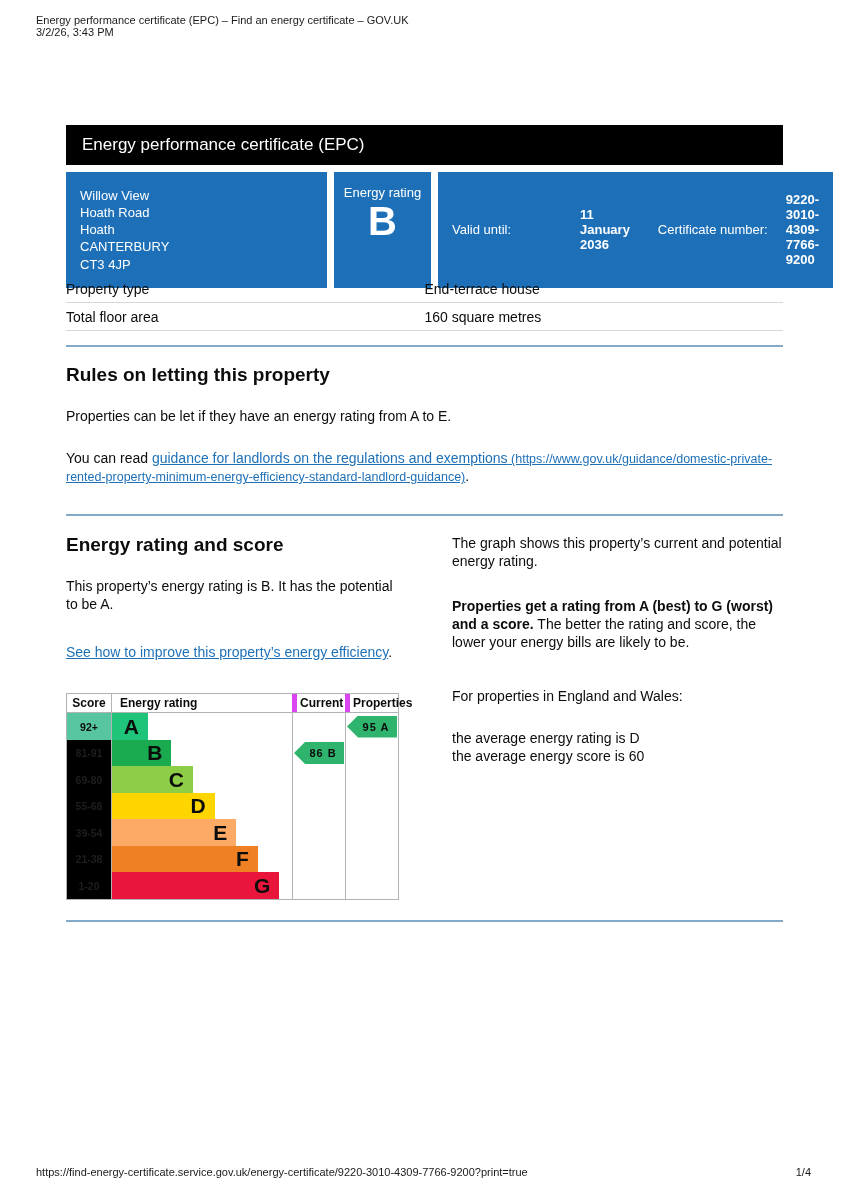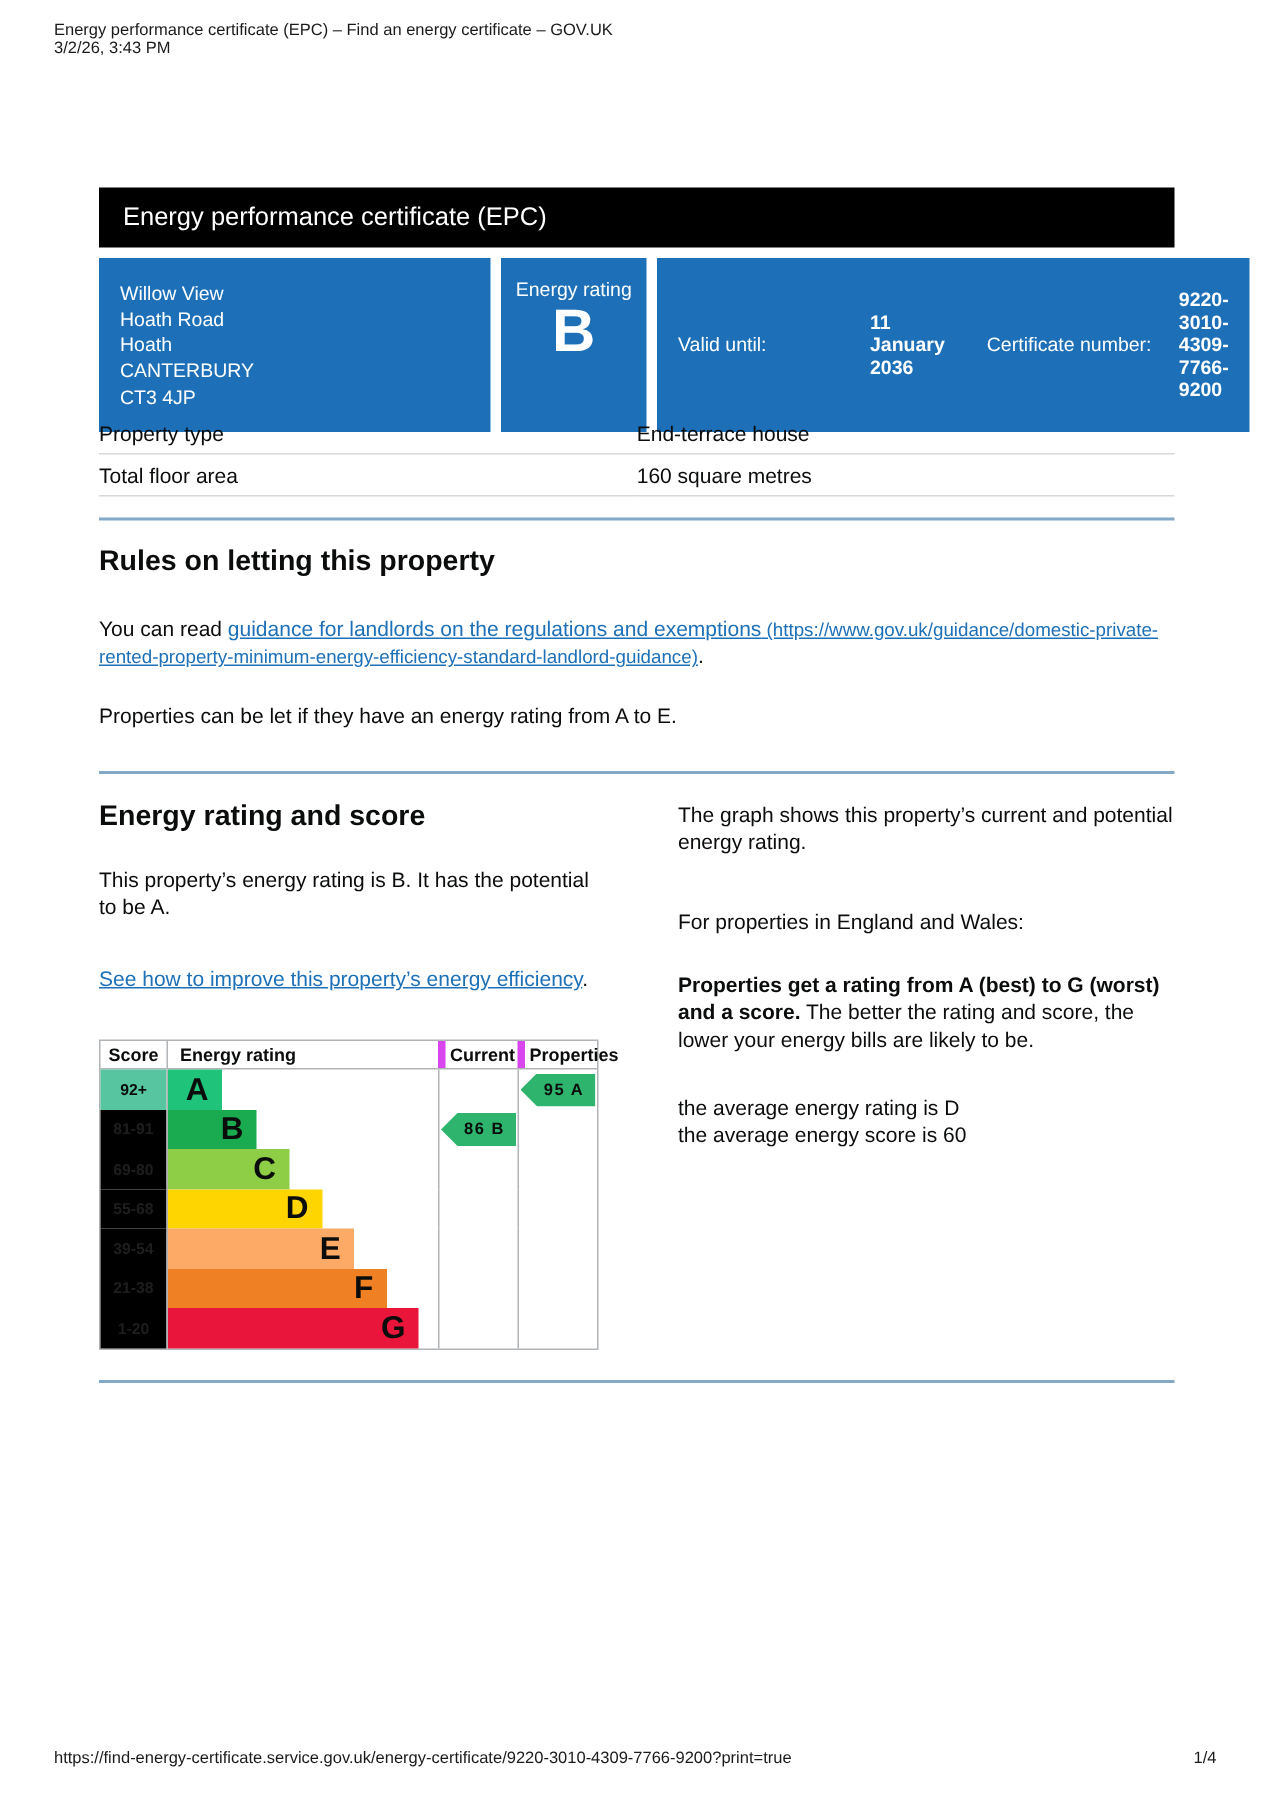--- a/index.html
+++ b/index.html
@@ -114,24 +114,24 @@
     <tr>
       <td>Total floor area</td>
       <td class="val">160 square metres</td>
     </tr>
   </tbody>
     </table>
 
   <hr class="bluerule r1">
 
   <h2>Rules on letting this property</h2>
+  <p>Properties can be let if they have an energy rating from A to E.</p>
   <p style="margin-top:24px;">
     <span>You can read </span><a class="lnk"><span>guidance for landlords on the regulations and exemptions</span><span class="url"> (https://www.gov.uk/guidance/domestic-private-rented-property-minimum-energy-efficiency-standard-landlord-guidance)</span></a><span>.</span>
   </p>
-  <p>Properties can be let if they have an energy rating from A to E.</p>
 
   <hr class="bluerule r2">
 
   <div class="two-col">
     <div class="col-l">
       <h2>Energy rating and score</h2>
       <p>This property’s energy rating is B. It has the potential to be A.</p>
       <p style="margin-top:30px;"><a class="lnk">See how to improve this property’s energy efficiency</a><span>.</span></p>
 
       <div class="epc-chart">
@@ -201,22 +201,22 @@
               </div>
               <div class="epc-side"></div>
               <div class="epc-side"></div>
             </div>
           </div>
       </div>
     </div>
     <div></div>
     <div class="col-r">
       <p>The graph shows this property’s current and potential energy rating.</p>
+      <p><strong>Properties get a rating from A (best) to G (worst) and a score.</strong><span> The better the rating and score, the lower your energy bills are likely to be.</span></p>
       <p style="margin-top:35px; margin-bottom:24px;">For properties in England and Wales:</p>
-      <p><strong>Properties get a rating from A (best) to G (worst) and a score.</strong><span> The better the rating and score, the lower your energy bills are likely to be.</span></p>
       <div class="avg">
         <div>the average energy rating is D</div>
         <div>the average energy score is 60</div>
       </div>
     </div>
   </div>
 
   <hr class="bluerule r3">
 
 </div>

